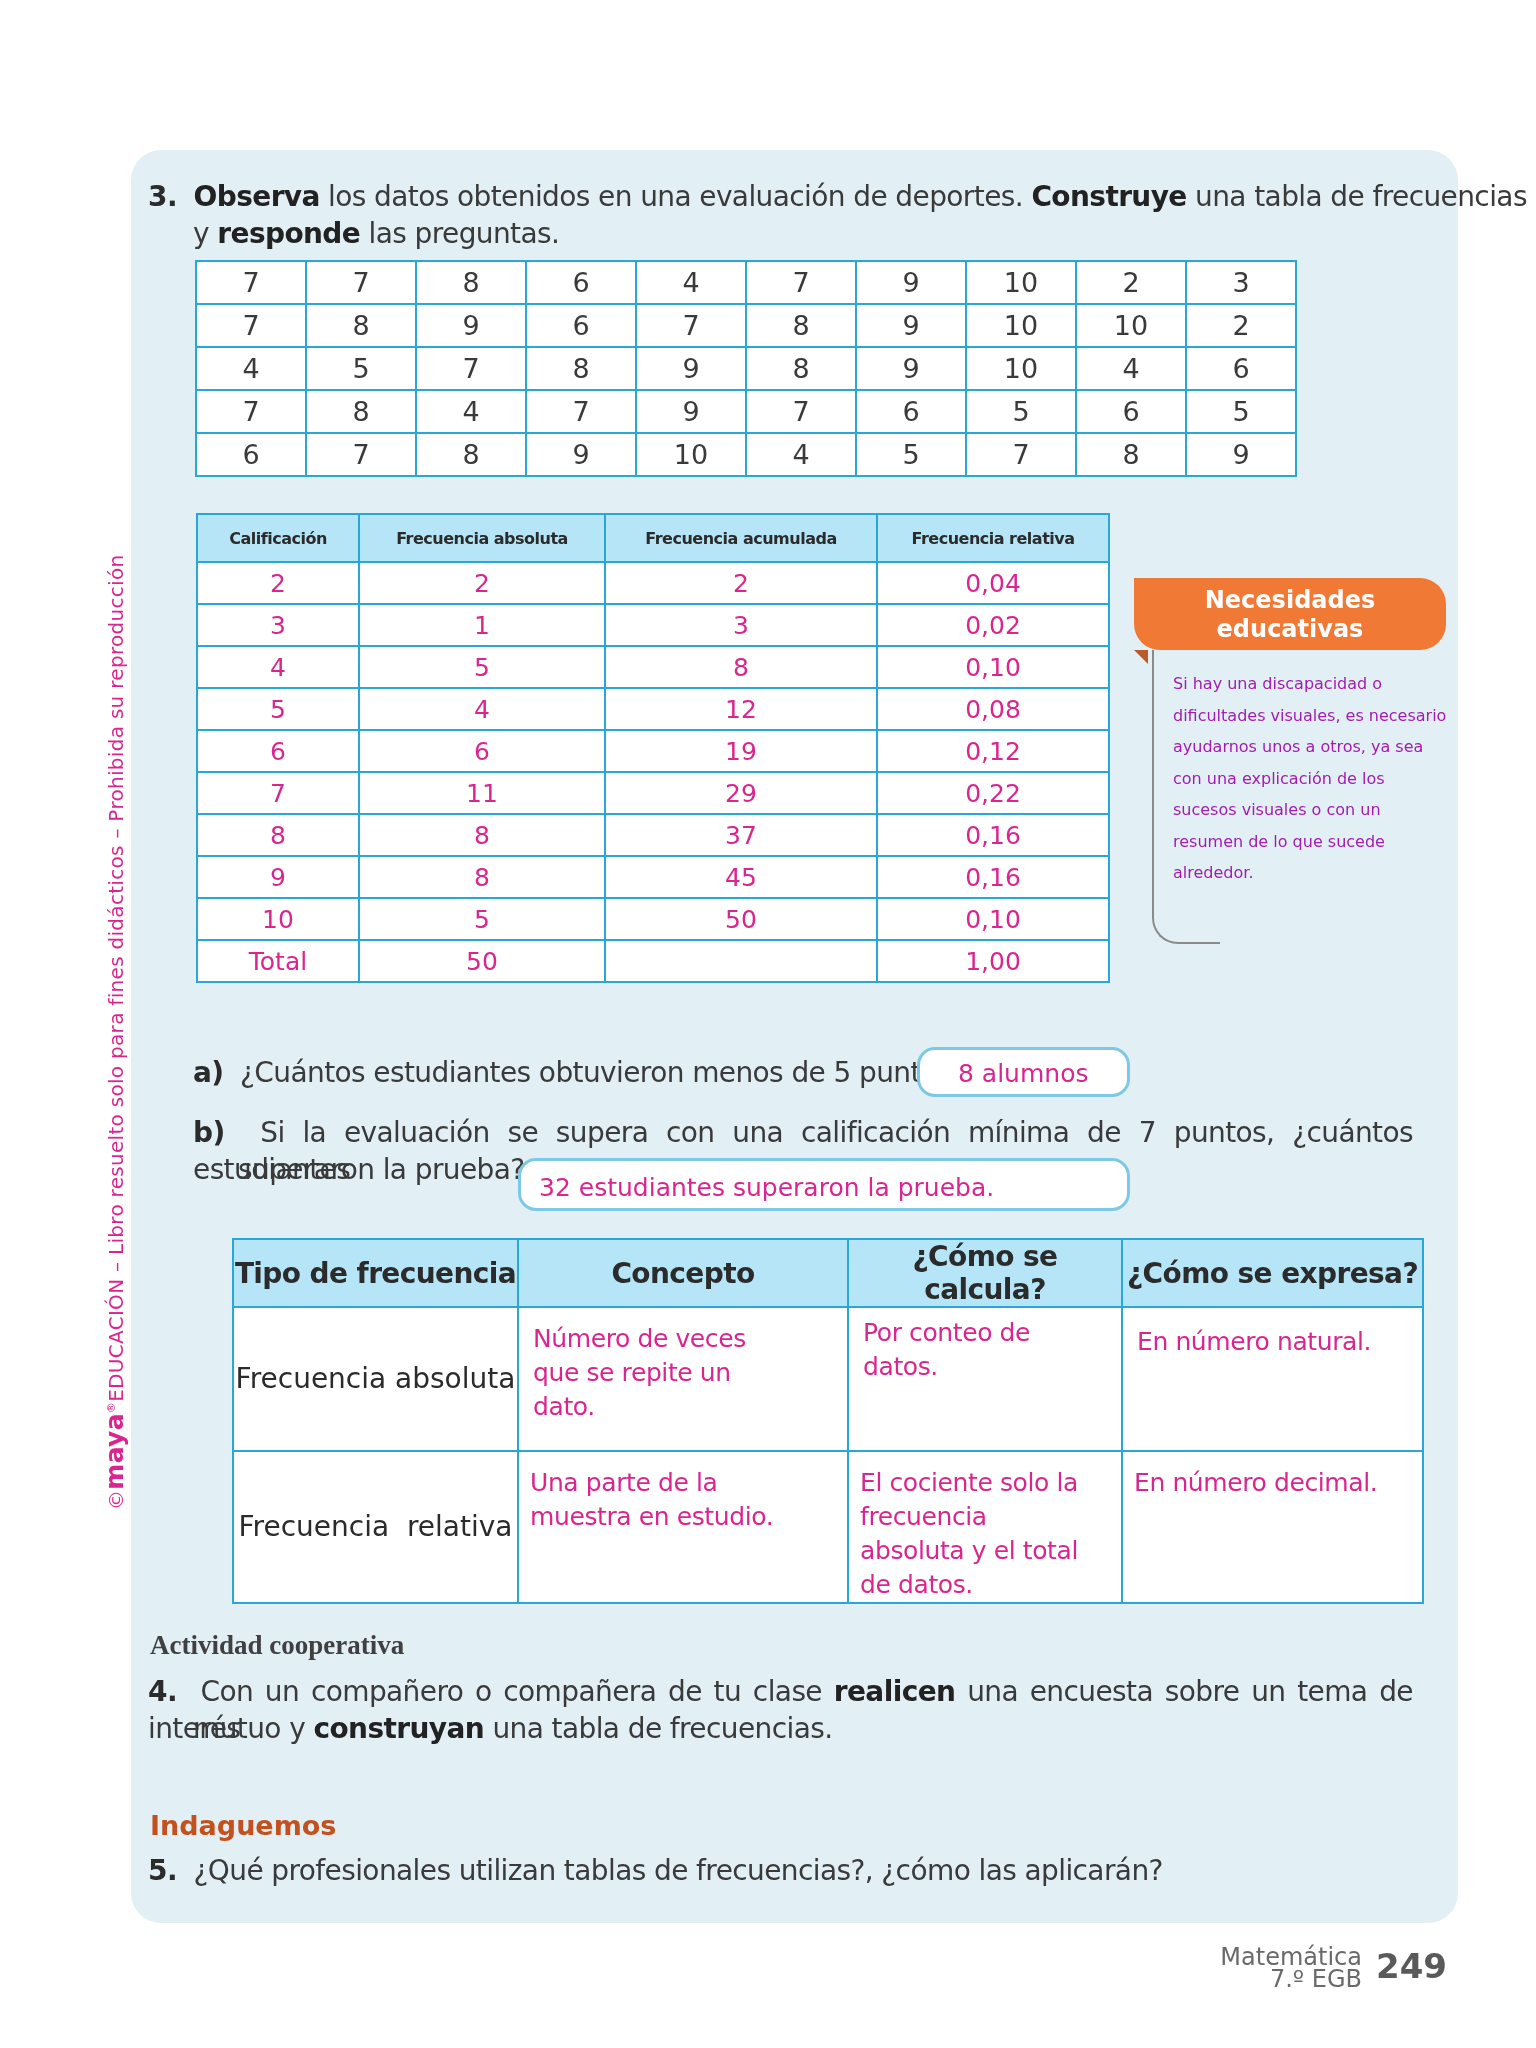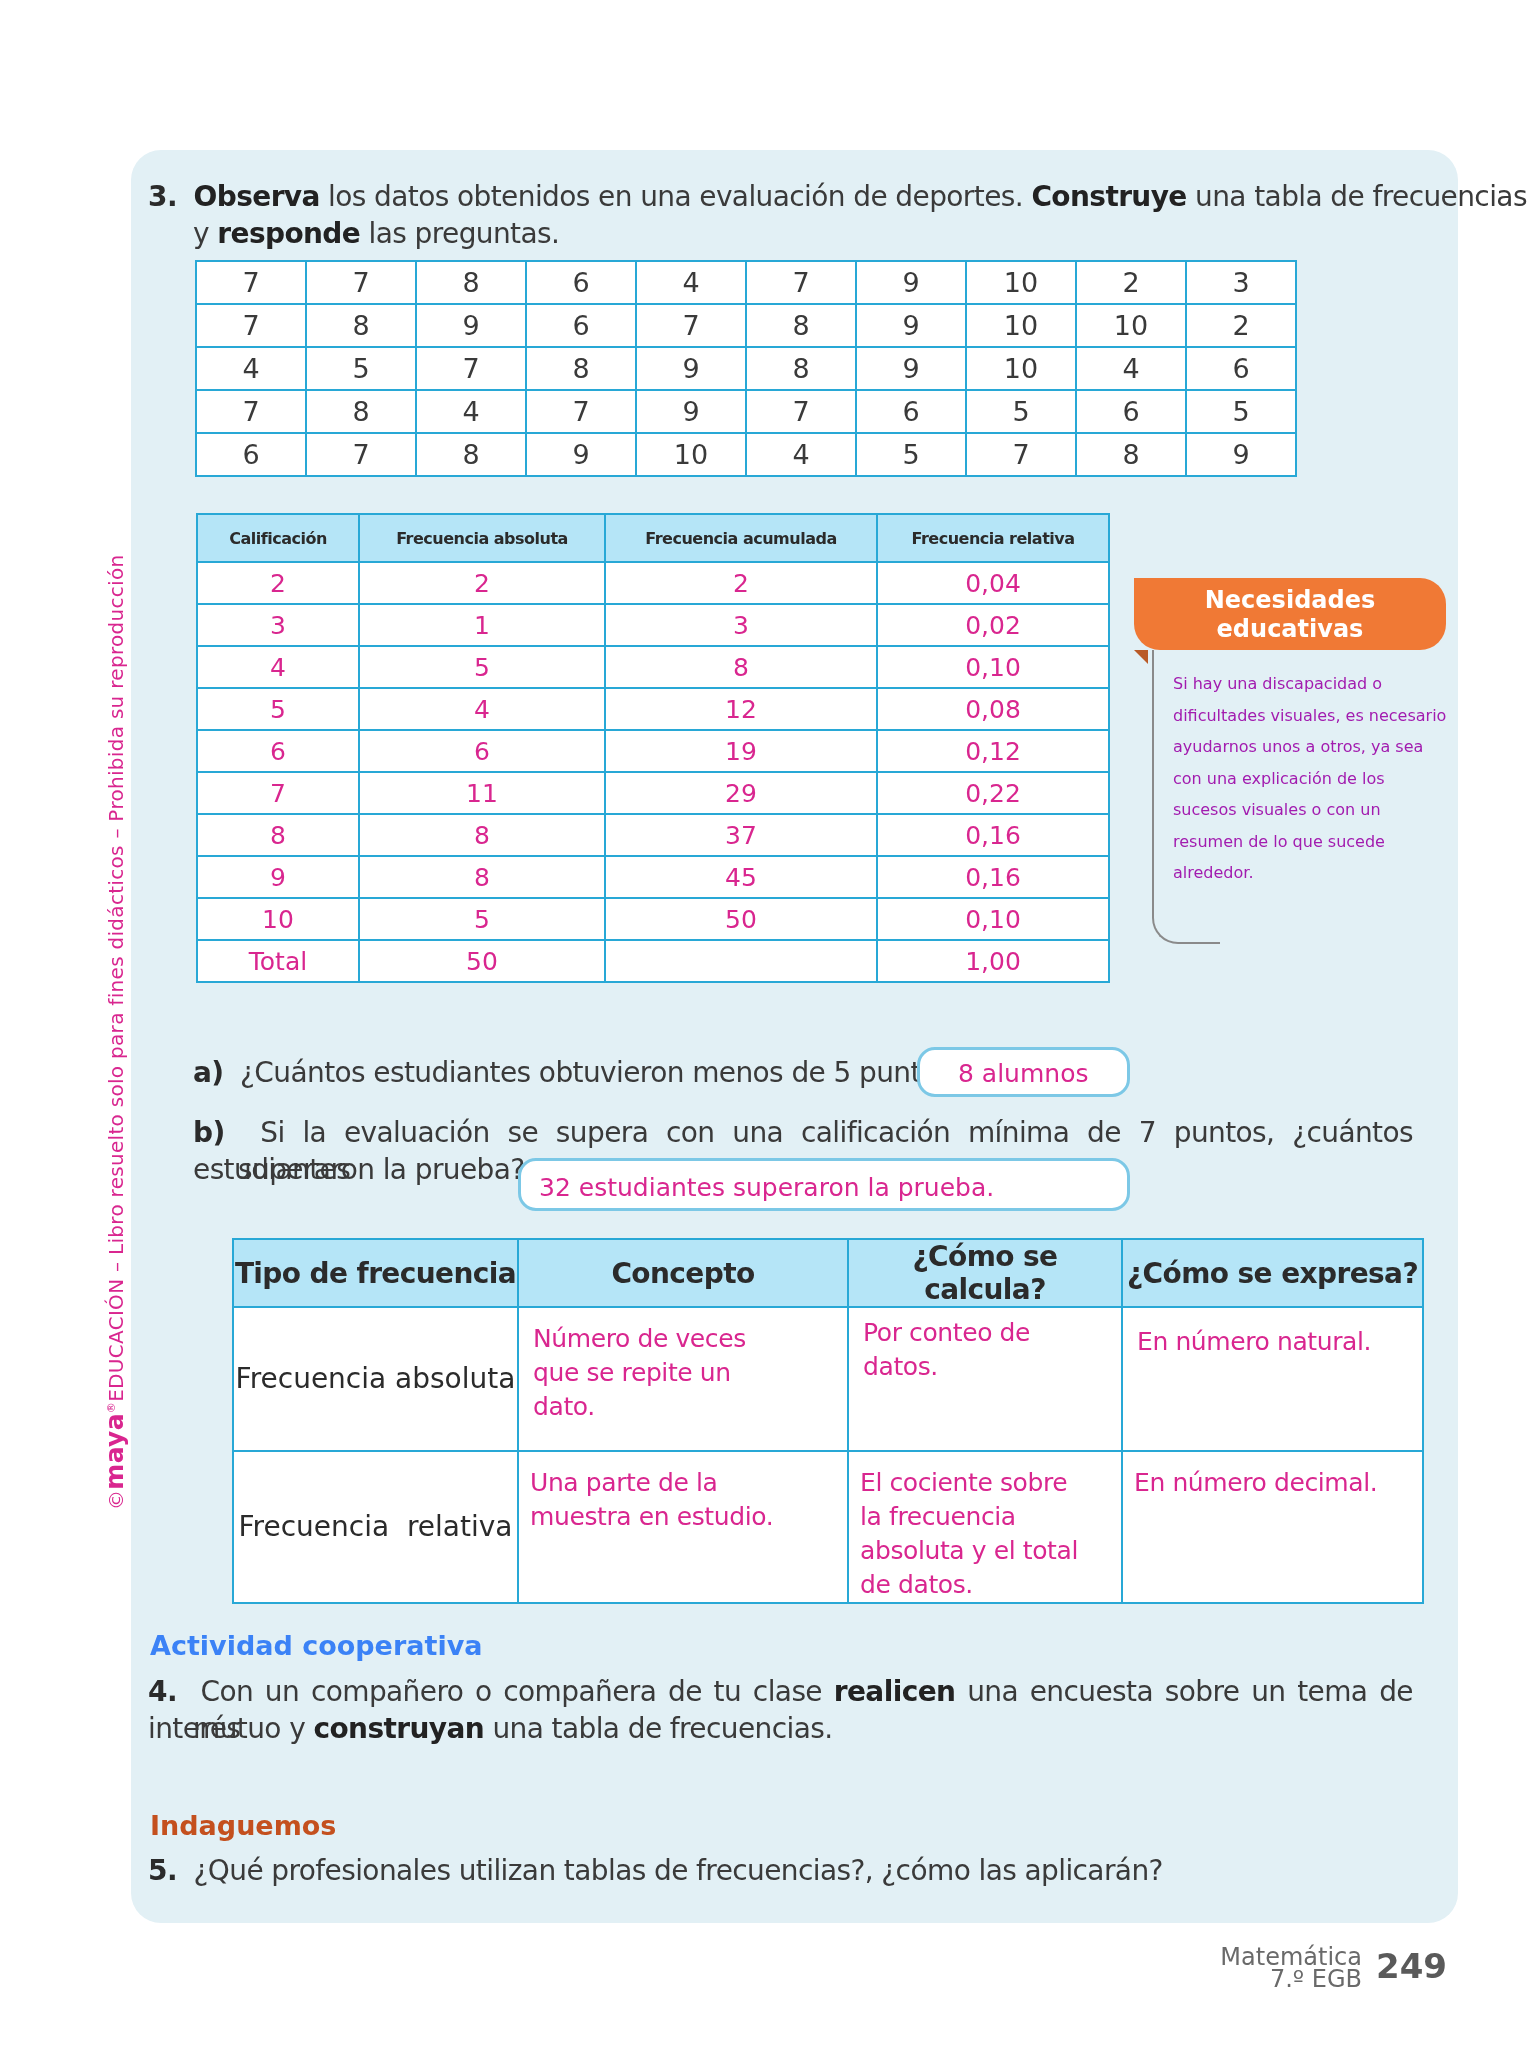--- a/index.html
+++ b/index.html
@@ -283,30 +283,30 @@
       <td>
           <div class="cell-inner" style="padding-top:17px">En número natural.</div>
         </td>
     </tr>
     <tr>
       <td class="rowhead" style="white-space:pre">Frecuencia  relativa</td>
       <td>
           <div class="cell-inner" style="width:290px; padding-left:11px">Una parte de la muestra en estudio.</div>
         </td>
       <td>
-          <div class="cell-inner" style="width:230px; padding-left:11px">El cociente sobre la frecuencia absoluta y el total de datos.</div>
+          <div class="cell-inner" style="width:230px; padding-left:11px">El cociente solo la frecuencia absoluta y el total de datos.</div>
         </td>
       <td>
           <div class="cell-inner" style="padding-left:11px">En número decimal.</div>
         </td>
     </tr>
   </tbody>
 </table>
 
-<div class="section-title" style="left:150px; top:1630px; color:#3b82f6;">Actividad cooperativa</div>
+<div class="section-title" style="left:150px; top:1630px; color:#404040;font-family:Liberation Serif, serif;">Actividad cooperativa</div>
 <div class="q-line" style="left:148px; top:1673px; width:1265px; text-align:justify;">
   <span class="q-num">4.</span>&nbsp;
   <span>Con un compañero o compañera de tu clase </span><b>realicen</b><span> una encuesta sobre un tema de interés</span>
 </div>
 <div class="q-line" style="left:193px; top:1710px;">
   <span>mutuo y </span><b>construyan</b><span> una tabla de frecuencias.</span>
 </div>
 
 <div class="section-title" style="left:150px; top:1810px; color:#c4501e;">Indaguemos</div>
 <div class="q-line" style="left:148px; top:1852px;text-align:center;">

